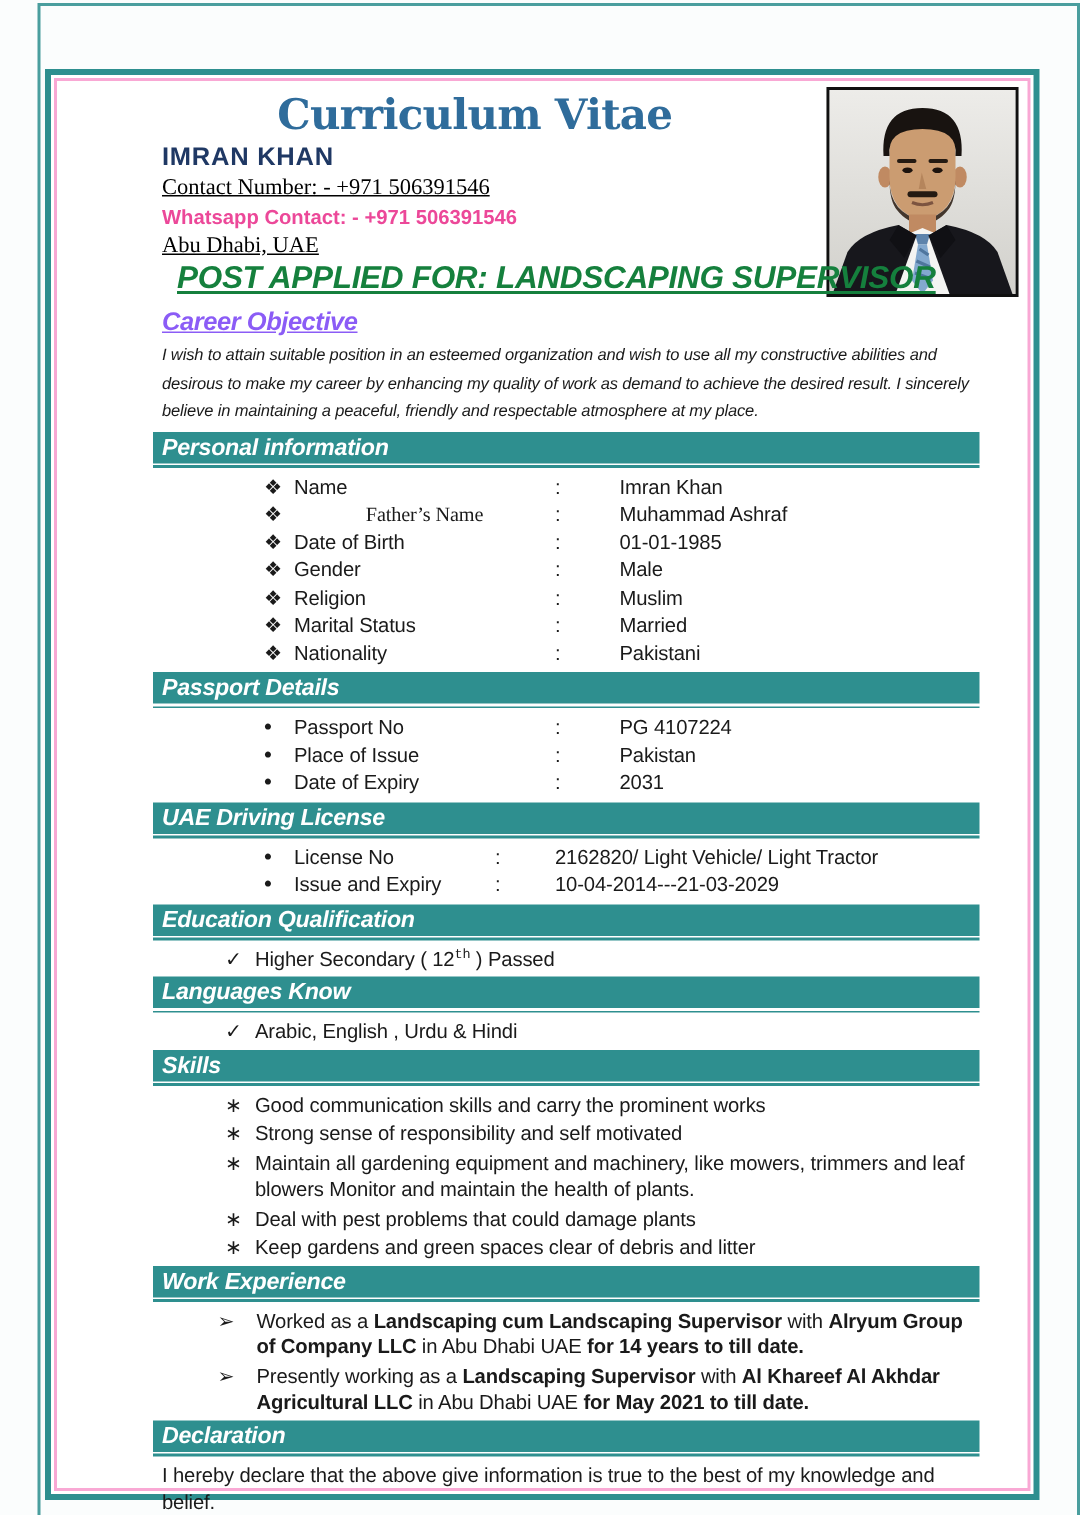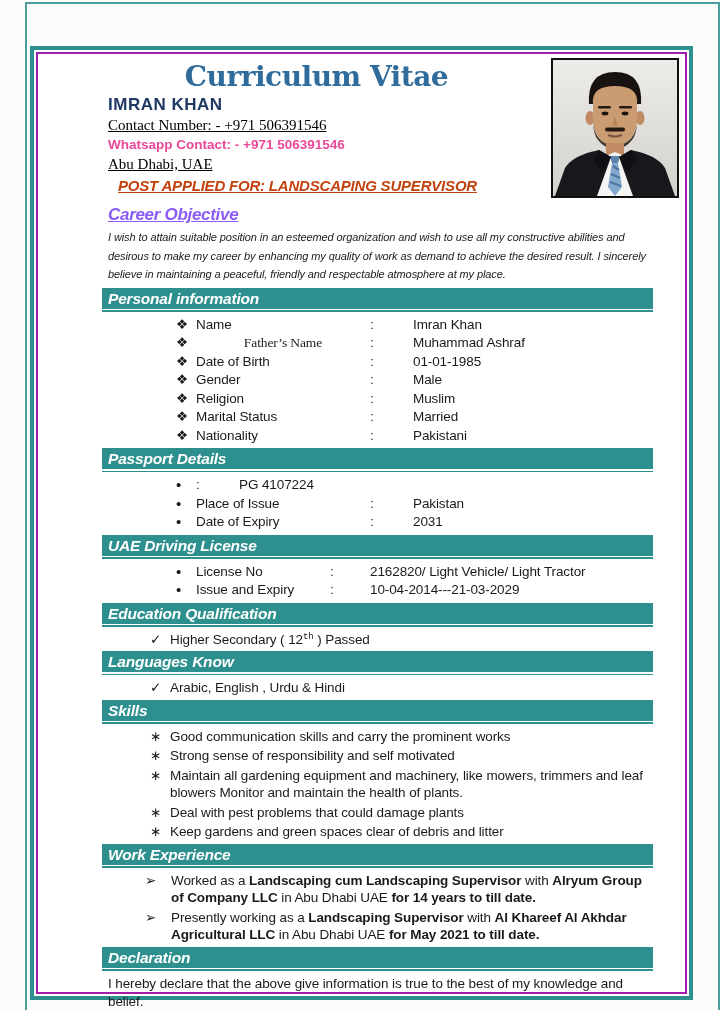--- a/index.html
+++ b/index.html
@@ -13,38 +13,38 @@
   .outer-frame{
     position:absolute;left:25px;top:2px;width:691px;height:1030px;
     border:2px solid #4A9E9E;border-right-width:3px;pointer-events:none;
   }
   
   .frame-outer{
     position:absolute;left:30px;top:46px;right:27px;bottom:10px;
     border:4px solid #2E8F8F;padding:2px;box-sizing:border-box;background:#fff;
   }
   .frame-inner{
-    width:100%;height:100%;border:2px solid #a21caf;box-sizing:border-box;
+    width:100%;height:100%;border:2px solid #f9a8d4;box-sizing:border-box;
     position:relative;background:#fff;
   }
   .content{
     position:absolute;left:0;top:0;right:0;bottom:0;
     padding:2px 30px 0 70px;box-sizing:border-box;
   }
   
   .doc-title{
     font-family:"DejaVu Serif","Liberation Serif",serif;
     font-weight:bold;font-size:28px;color:#2F6C9B;
     text-align:center;margin:4px 130px 2px 0;letter-spacing:-0.5px;
   }
   .person-name{font-size:17px;font-weight:bold;color:#1F3864;letter-spacing:0.5px;line-height:20px;}
   .contact-line{font-family:"Liberation Serif",serif;font-size:15px;color:#000000;line-height:20px;text-decoration:underline;}
   .whatsapp-line{font-size:13.5px;color:#ec4899;font-weight:bold;line-height:19px;}
   .post-applied{
-    font-size:15px;font-weight:bold;font-style:italic;color:#c2410c;
+    font-size:21px;font-weight:bold;font-style:italic;color:#15803d;
     text-decoration:underline;margin:2px 0 0 10px;line-height:20px;letter-spacing:-0.2px;
   }
   .photo-box{
     position:absolute;top:4px;right:6px;width:124px;height:136px;
     border:2px solid #101010;background:#ddd;
   }
   .photo-box svg{display:block;width:100%;height:100%;}
   
   .sub-heading{
     font-size:17px;font-weight:bold;font-style:italic;color:#8b5cf6;
@@ -183,20 +183,21 @@
             <span class="row-label">Nationality</span>
             <span class="row-colon">:</span>
             <span class="row-value">Pakistani</span>
           </div>
         </div>
 
       <div class="banner">Passport Details</div>
       <div>
           <div class="info-row">
             <span class="row-marker dot-marker">•</span>
+            <span class="row-label">Passport No</span>
             <span class="row-colon">:</span>
             <span class="row-value">PG 4107224</span>
           </div>
           <div class="info-row">
             <span class="row-marker dot-marker">•</span>
             <span class="row-label">Place of Issue</span>
             <span class="row-colon">:</span>
             <span class="row-value">Pakistan</span>
           </div>
           <div class="info-row">

